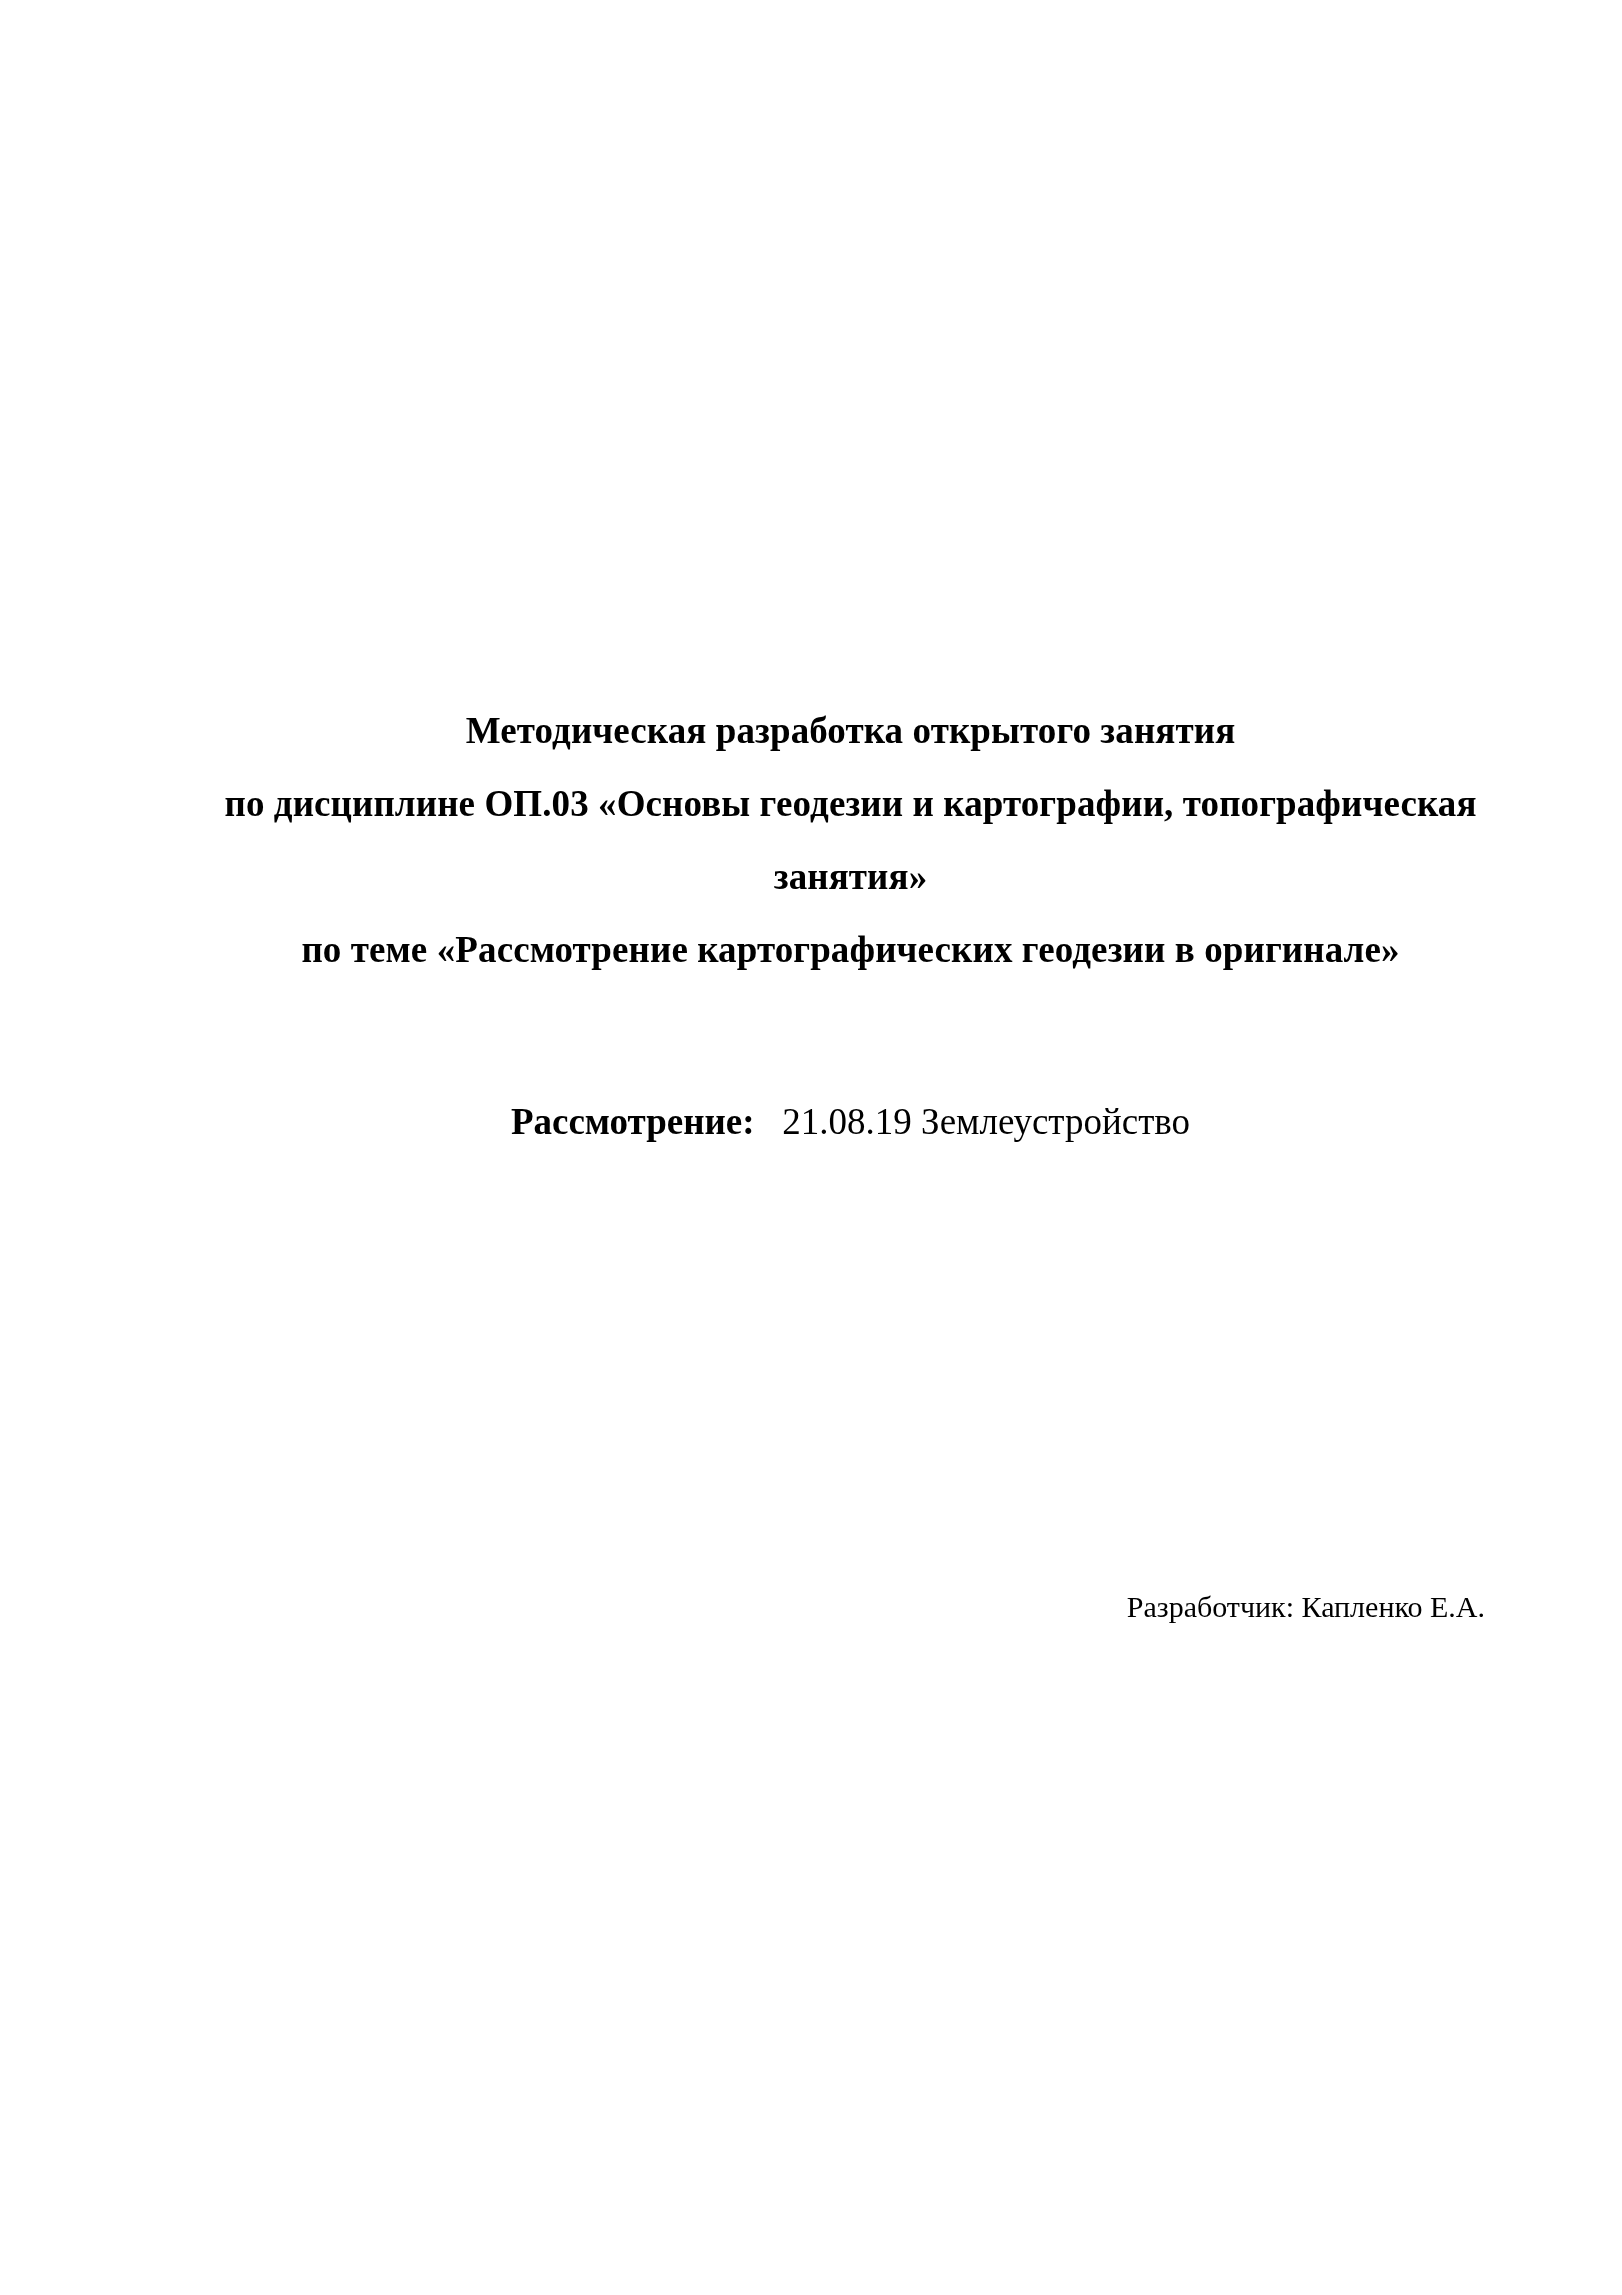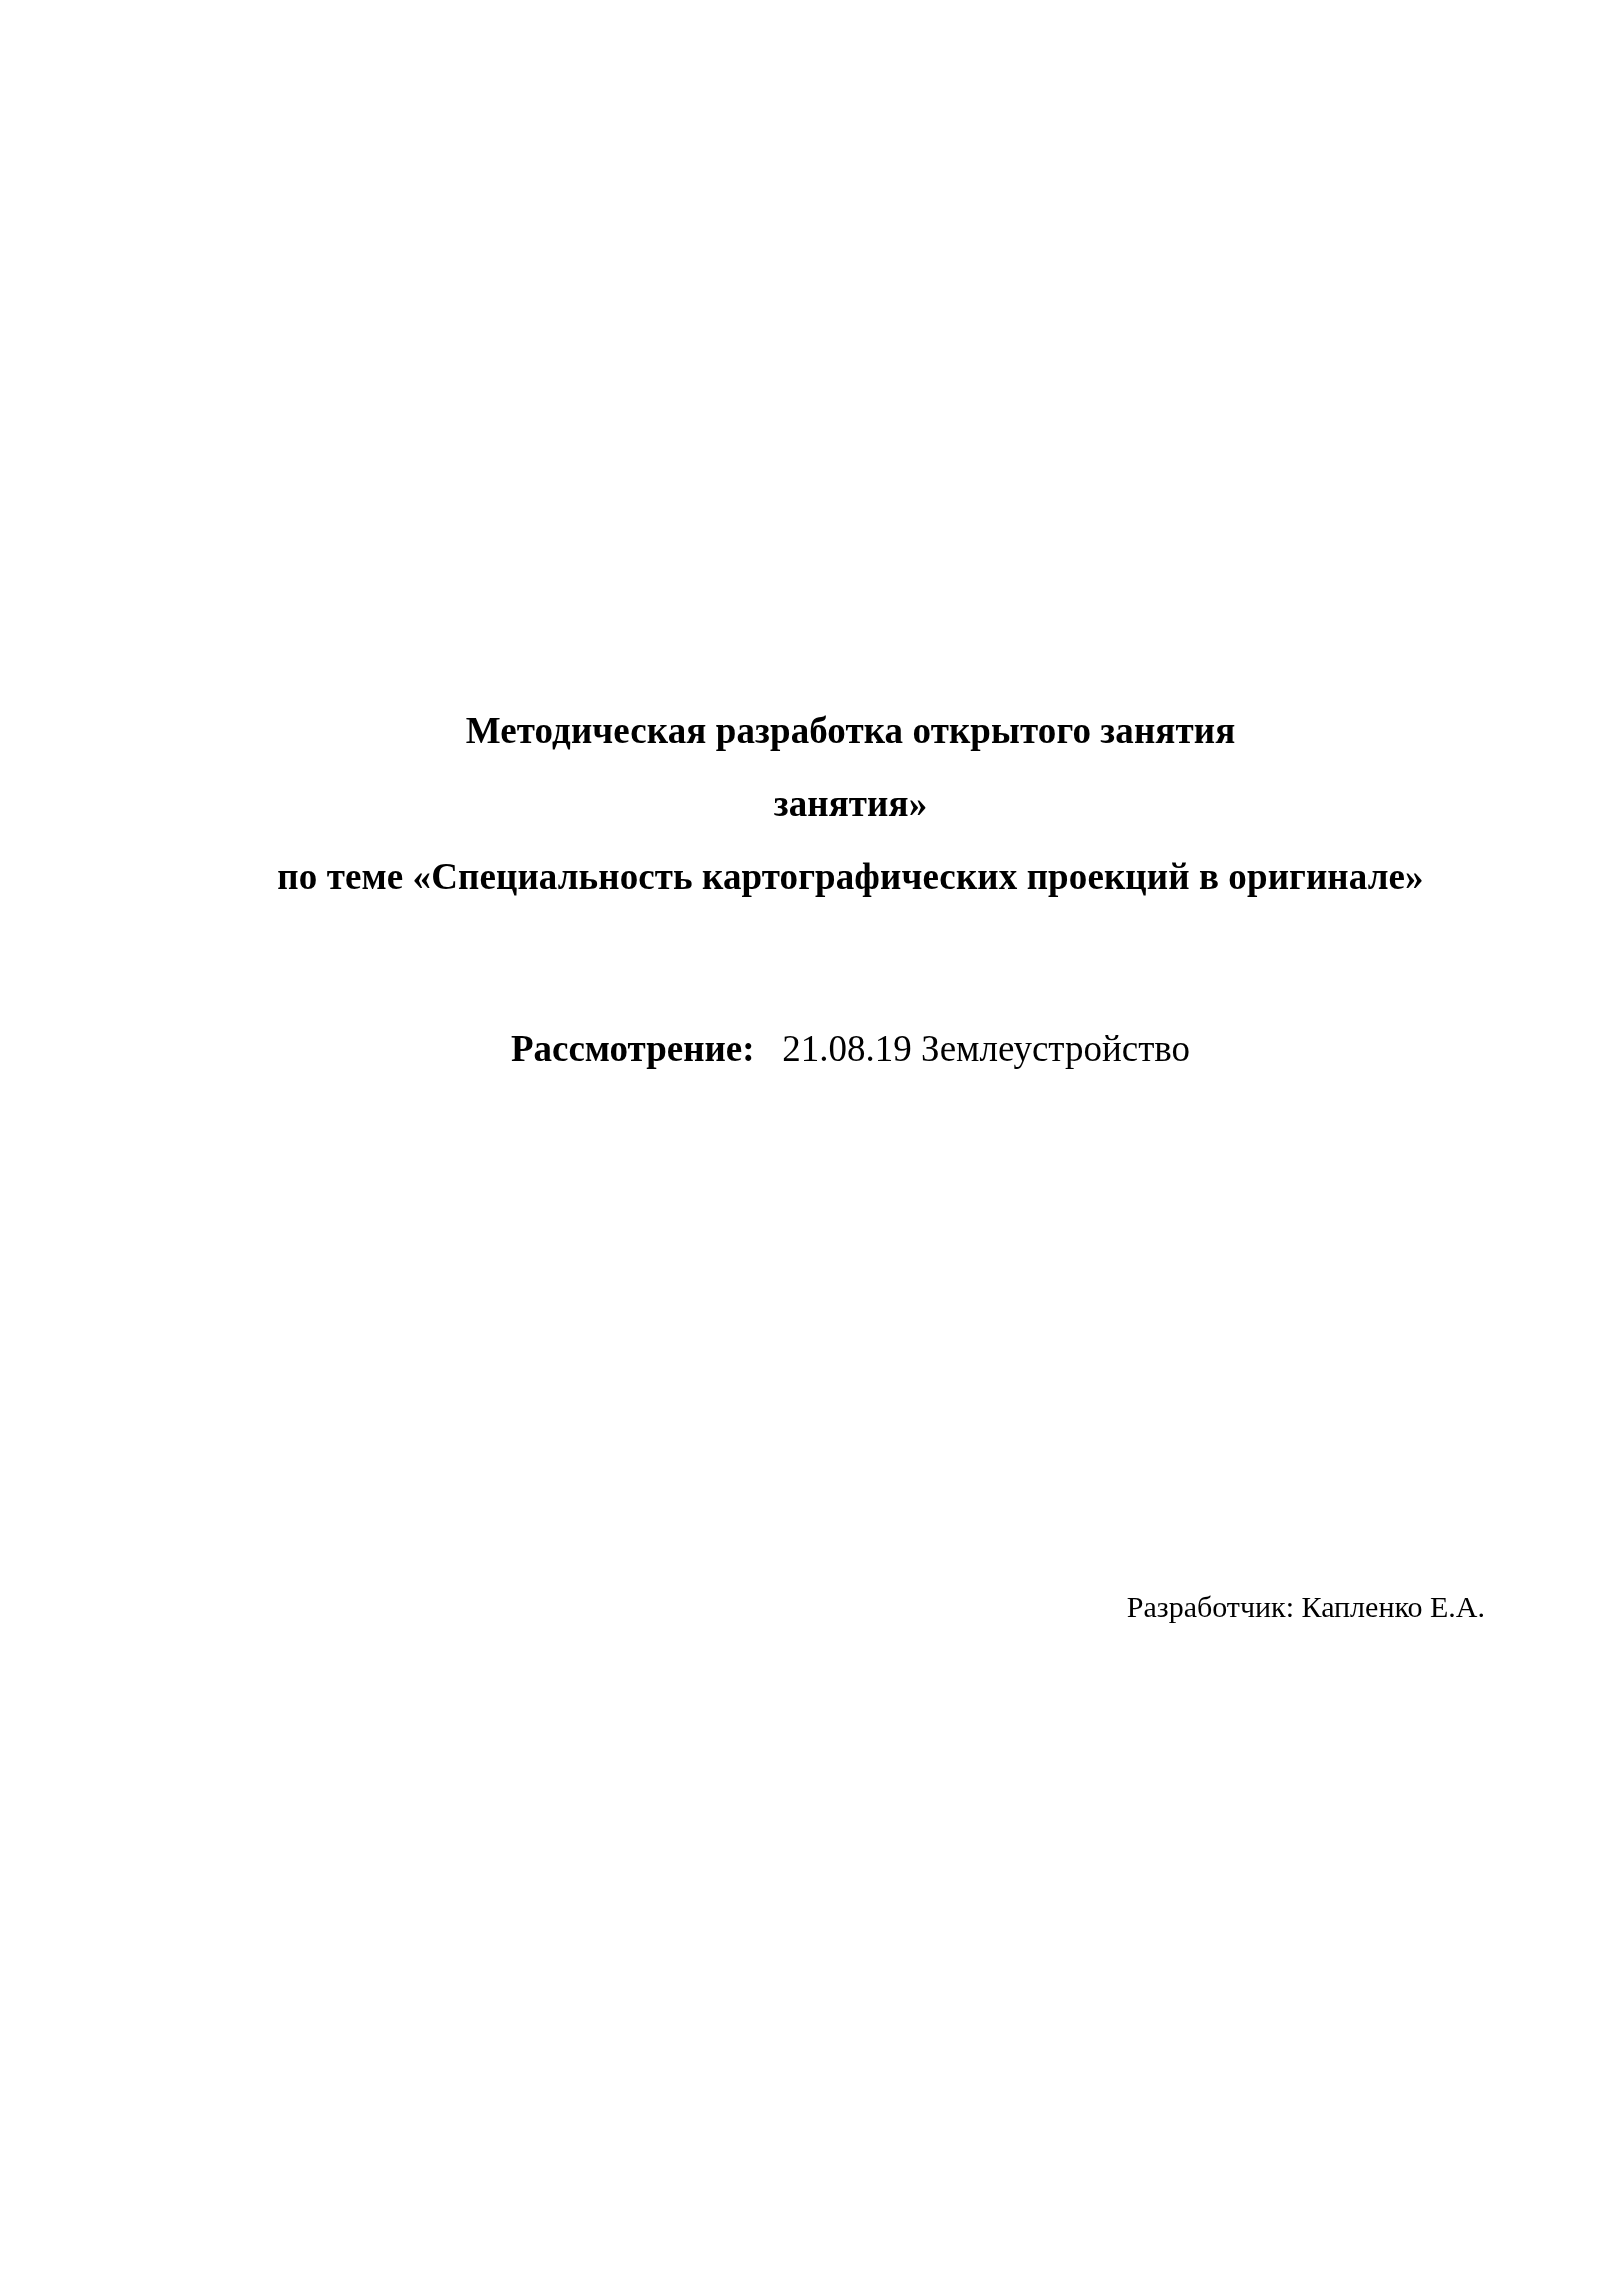--- a/index.html
+++ b/index.html
@@ -70,24 +70,25 @@
 </style>
 </head>
 <body>
 
 <div class="page">
 
   <div class="doc-body">
 
     <div class="title-line first">Методическая разработка открытого занятия</div>
 
+    <div class="title-line">по дисциплине ОП.03 «Основы геодезии и картографии, топографическая</div>
 
     <div class="title-line">занятия»</div>
 
-    <div class="title-line">по теме «Специальность картографических проекций в оригинале»</div>
+    <div class="title-line">по теме «Рассмотрение картографических геодезии в оригинале»</div>
 
     <div class="spec-block">
       <span class="spec-label">Рассмотрение:</span>
       <span>&nbsp;&nbsp;</span><span class="spec-value">21.08.19 Землеустройство</span>
     </div>
 
   </div>
 
   <div class="author-block">Разработчик: Капленко Е.А.</div>
 

